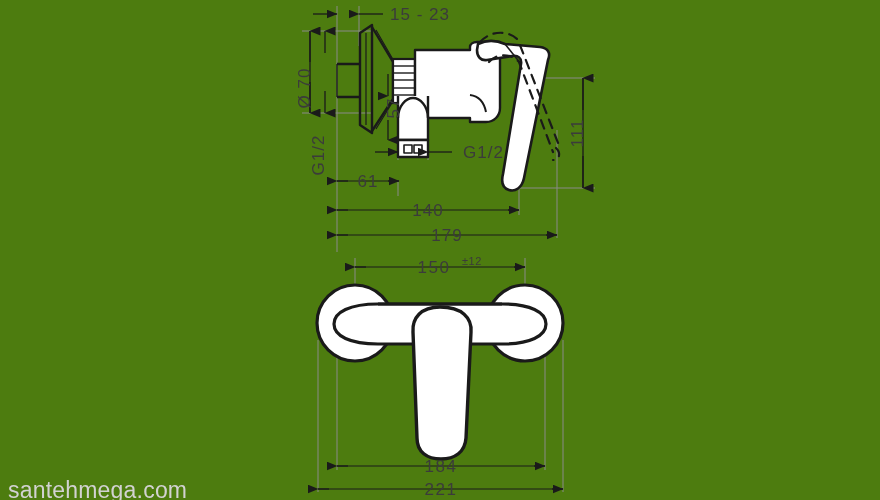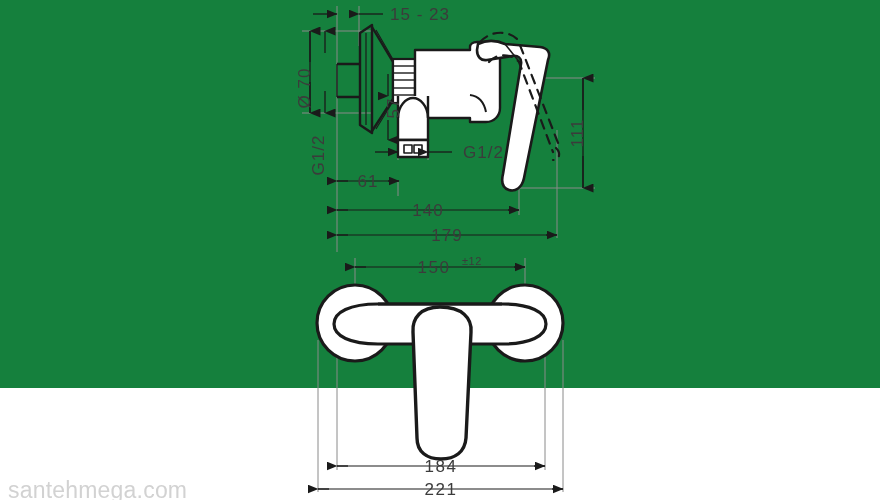--- a/index.html
+++ b/index.html
@@ -1,18 +1,18 @@
 <!DOCTYPE html>
 <html><head>
 <meta charset="utf-8">
 <style>
   html,body{margin:0;padding:0;background:#ffffff;}
   body{width:880px;height:500px;overflow:hidden;
        font-family:"Liberation Sans","DejaVu Sans",sans-serif;}
-  #stage{position:relative;width:880px;height:388px;background:#15803d;}
+  #stage{position:relative;width:880px;height:500px;background:#4d7c0f;}
   #stage svg{position:absolute;left:0;top:0;}
   .watermark{
     position:absolute;left:8px;top:449px;
     font-family:"Liberation Sans","DejaVu Sans",sans-serif;
     font-size:23px;color:#d2d2d2;letter-spacing:.2px;
     user-select:none;white-space:nowrap;margin-top:28px;
   }
 </style>
 </head>
 <body>

